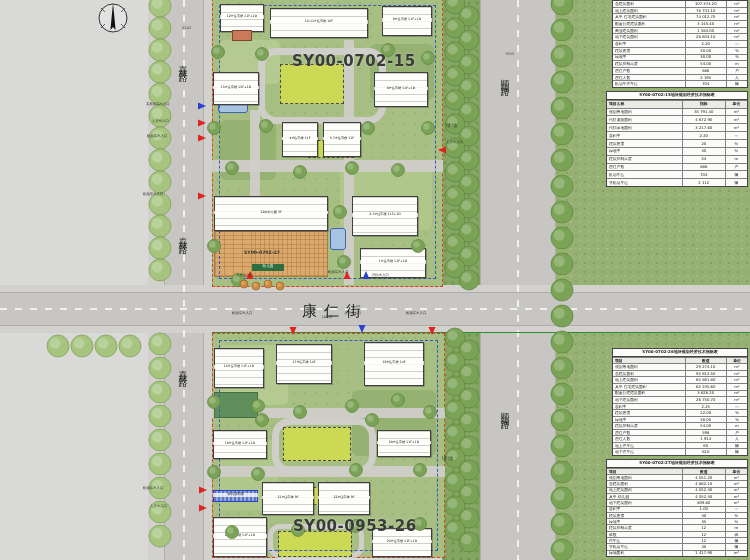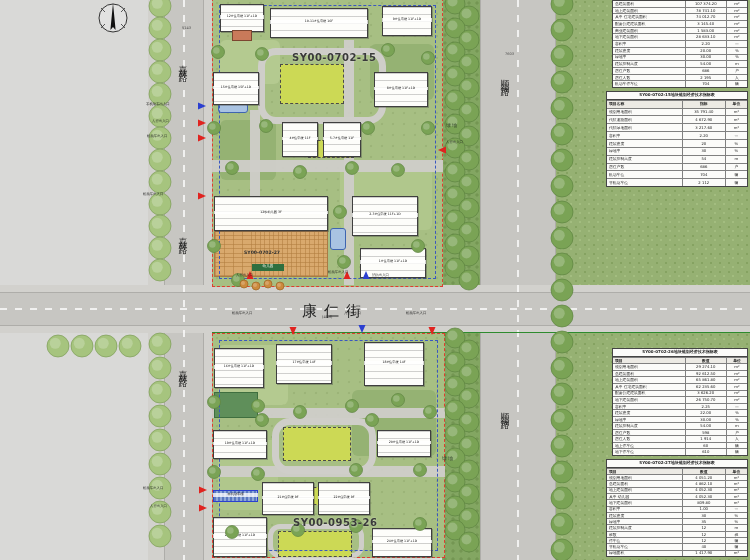--- a/index.html
+++ b/index.html
@@ -25,21 +25,21 @@
   
   .bldg{background:#fdfdfa;border:1px solid #3f3f3f;background-image:repeating-linear-gradient(180deg,rgba(90,90,90,.28) 0 .8px,transparent .8px 7px);box-shadow:1px 1px 0 rgba(60,60,60,.35);}
   .bldg-service{background:#c97a5a;border:1px solid #7c4630;}
   .bldg-shed{background:repeating-linear-gradient(90deg,#5a79c0 0 2px,#8fa8d8 2px 4px);border:1px solid #2b3fd0;}
   .bldg-label{font-size:3.2px;line-height:1.2;color:#101010;background:rgba(255,255,255,.78);padding:0 1px;text-align:center;white-space:nowrap;z-index:30;}
   .tag{background:#2f6f3f;color:#f2f2e8;font-size:3.6px;line-height:1.6;text-align:center;z-index:30;}
   
   .vtext{writing-mode:vertical-rl;text-orientation:upright;color:#1f1f1f;font-size:9px;letter-spacing:4px;z-index:40;}
   .street-label{color:#1f1f1f;font-size:15px;letter-spacing:7px;z-index:40;white-space:nowrap;}
   .street-sub{color:#333;font-size:3.6px;z-index:40;}
-  .plot-label{color:#3a3a3a;font-size:10px;font-weight:bold;letter-spacing:.5px;z-index:40;white-space:nowrap;text-shadow:0 0 2px rgba(255,255,255,.5);}
+  .plot-label{color:#3a3a3a;font-size:15px;font-weight:bold;letter-spacing:.5px;z-index:40;white-space:nowrap;text-shadow:0 0 2px rgba(255,255,255,.5);}
   .plot-label-small{color:#333;font-size:4.6px;font-weight:bold;z-index:30;white-space:nowrap;}
   .green-label{color:#2c3c26;font-size:5px;z-index:40;letter-spacing:1px;}
   .dim{color:#444;font-size:3.5px;z-index:40;}
   .ent-label{font-size:3.4px;color:#1c1c1c;white-space:nowrap;z-index:45;}
   .greenline-h{height:1.2px;background:#2e8b2e;z-index:25;}
   
   .tbl{background:#fbfbf9;border:1px solid #444;color:#222;display:flex;flex-direction:column;z-index:60;}
   .tbl-title{font-size:4px;font-weight:bold;text-align:center;border-bottom:1px solid #444;padding:1px 0;line-height:1.2;white-space:nowrap;overflow:hidden;}
   .trow{display:flex;flex:1;border-top:.6px solid #808080;align-items:center;font-size:3.8px;line-height:1;}
   .trow.hdr{font-weight:bold;background:#eceae4;}

